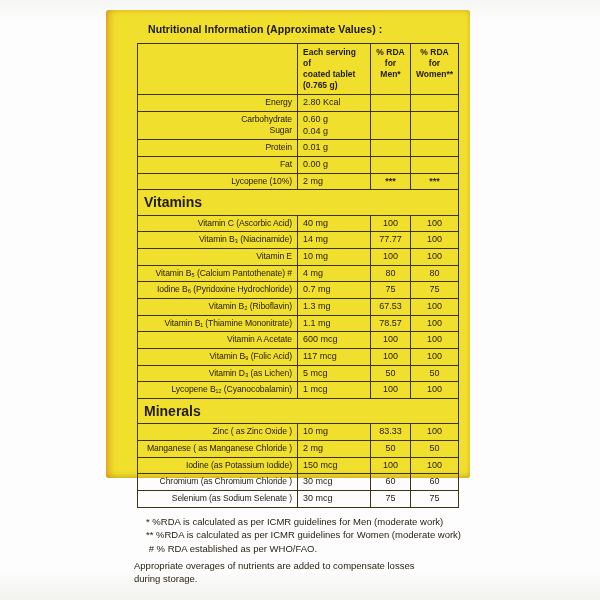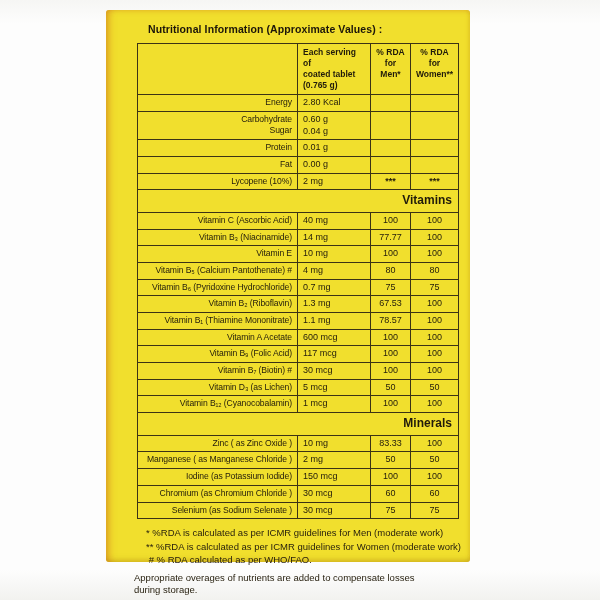--- a/index.html
+++ b/index.html
@@ -8,21 +8,21 @@
     background:#fdfdfd;
     font-family:"Liberation Sans","DejaVu Sans",sans-serif;
     color:#211b0b;
     overflow:hidden;
   }
   .page{
     position:relative;width:600px;height:600px;
     background:linear-gradient(180deg,#f6f6f4 0%,#fdfdfd 4%,#fdfdfd 95%,#f2f2ef 100%);
   }
   .panel{
-    position:absolute;left:106px;top:10px;width:364px;height:552px;
+    position:absolute;left:106px;top:10px;width:364px;height:468px;
     background:#f1df2d;
     border-radius:3px;
     box-shadow:
       inset 7px 0 7px -4px rgba(208,112,28,.55),
       inset -3px 0 5px -3px rgba(196,148,24,.45),
       inset 0 -5px 6px -4px rgba(166,136,18,.55),
       inset 0 4px 5px -3px rgba(216,146,40,.35);
   }
   .title{
     margin:13px 8px 0 42px;
@@ -48,22 +48,22 @@
   }
   .nutri th.c-amt{text-align:left;}
   .nutri td.c-name{
     text-align:right;white-space:pre;
     font-size:8.6px;letter-spacing:-0.1px;
     padding-left:6px;
   }
   .nutri td.c-amt{white-space:pre-line;padding-right:6px;}
   .nutri td.c-men,.nutri td.c-women{text-align:center;}
   .nutri td.section{
-    font-weight:bold;text-align:right;
-    padding:3px 6px;font-size:12px;
+    font-weight:bold;text-align:left;
+    padding:3px 6px;font-size:14px;
   }
   .nutri td.b{font-weight:bold;}
   .footnotes{
     margin:7px 6px 0 40px;
     font-size:9.5px;line-height:1.42;
     color:#241d0c;
   }
   .footnotes .fline{white-space:pre;}
   .storage{
     margin:5px 6px 0 28px;
@@ -155,21 +155,21 @@
             <td class="c-men">100</td>
             <td class="c-women">100</td>
           </tr>
           <tr>
             <td class="c-name">Vitamin B₅ (Calcium Pantothenate) #</td>
             <td class="c-amt">4 mg</td>
             <td class="c-men">80</td>
             <td class="c-women">80</td>
           </tr>
           <tr>
-            <td class="c-name">Vitamin B₆ (Pyridoxine Hydrochloride)</td>
+            <td class="c-name">Iodine B₆ (Pyridoxine Hydrochloride)</td>
             <td class="c-amt">0.7 mg</td>
             <td class="c-men">75</td>
             <td class="c-women">75</td>
           </tr>
           <tr>
             <td class="c-name">Vitamin B₂ (Riboflavin)</td>
             <td class="c-amt">1.3 mg</td>
             <td class="c-men">67.53</td>
             <td class="c-women">100</td>
           </tr>
@@ -181,37 +181,31 @@
           </tr>
           <tr>
             <td class="c-name">Vitamin A Acetate</td>
             <td class="c-amt">600 mcg</td>
             <td class="c-men">100</td>
             <td class="c-women">100</td>
           </tr>
           <tr>
             <td class="c-name">Vitamin B₉ (Folic Acid)</td>
             <td class="c-amt">117 mcg</td>
-            <td class="c-men">100</td>
-            <td class="c-women">100</td>
-          </tr>
-          <tr>
-            <td class="c-name">Vitamin B₇ (Biotin) #</td>
-            <td class="c-amt">30 mcg</td>
             <td class="c-men">100</td>
             <td class="c-women">100</td>
           </tr>
           <tr>
             <td class="c-name">Vitamin D₃ (as Lichen)</td>
             <td class="c-amt">5 mcg</td>
             <td class="c-men">50</td>
             <td class="c-women">50</td>
           </tr>
           <tr>
-            <td class="c-name">Vitamin B₁₂ (Cyanocobalamin)</td>
+            <td class="c-name">Lycopene B₁₂ (Cyanocobalamin)</td>
             <td class="c-amt">1 mcg</td>
             <td class="c-men">100</td>
             <td class="c-women">100</td>
           </tr>
           <tr>
             <td colspan="4" class="section">Minerals</td>
           </tr>
           <tr>
             <td class="c-name">Zinc ( as Zinc Oxide )</td>
             <td class="c-amt">10 mg</td>
@@ -241,20 +235,20 @@
             <td class="c-amt">30 mcg</td>
             <td class="c-men">75</td>
             <td class="c-women">75</td>
           </tr>
         </tbody>
     </table>
 
     <div class="footnotes" id="footnotes">
         <div class="fline">* %RDA is calculated as per ICMR guidelines for Men (moderate work)</div>
         <div class="fline">** %RDA is calculated as per ICMR guidelines for Women (moderate work)</div>
-        <div class="fline"> # % RDA calculated as per WHO/FAO.</div>
+        <div class="fline"> # % RDA established as per WHO/FAO.</div>
       </div>
 
     <div class="storage">Appropriate overages of nutrients are added to compensate losses
 during storage.</div>
 
   </div>
 </div>
 
 </body></html>

